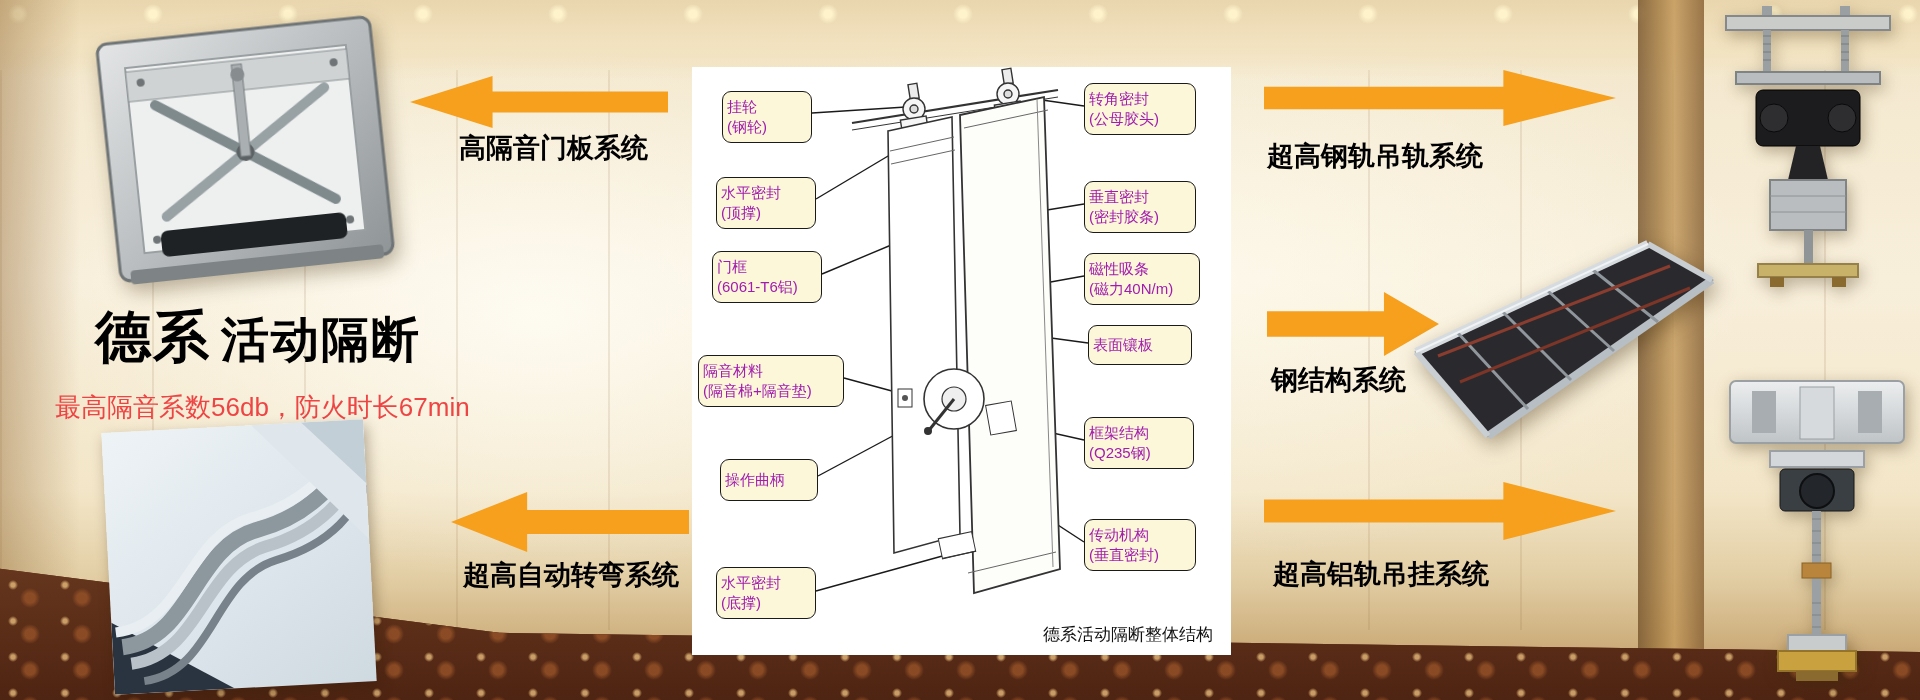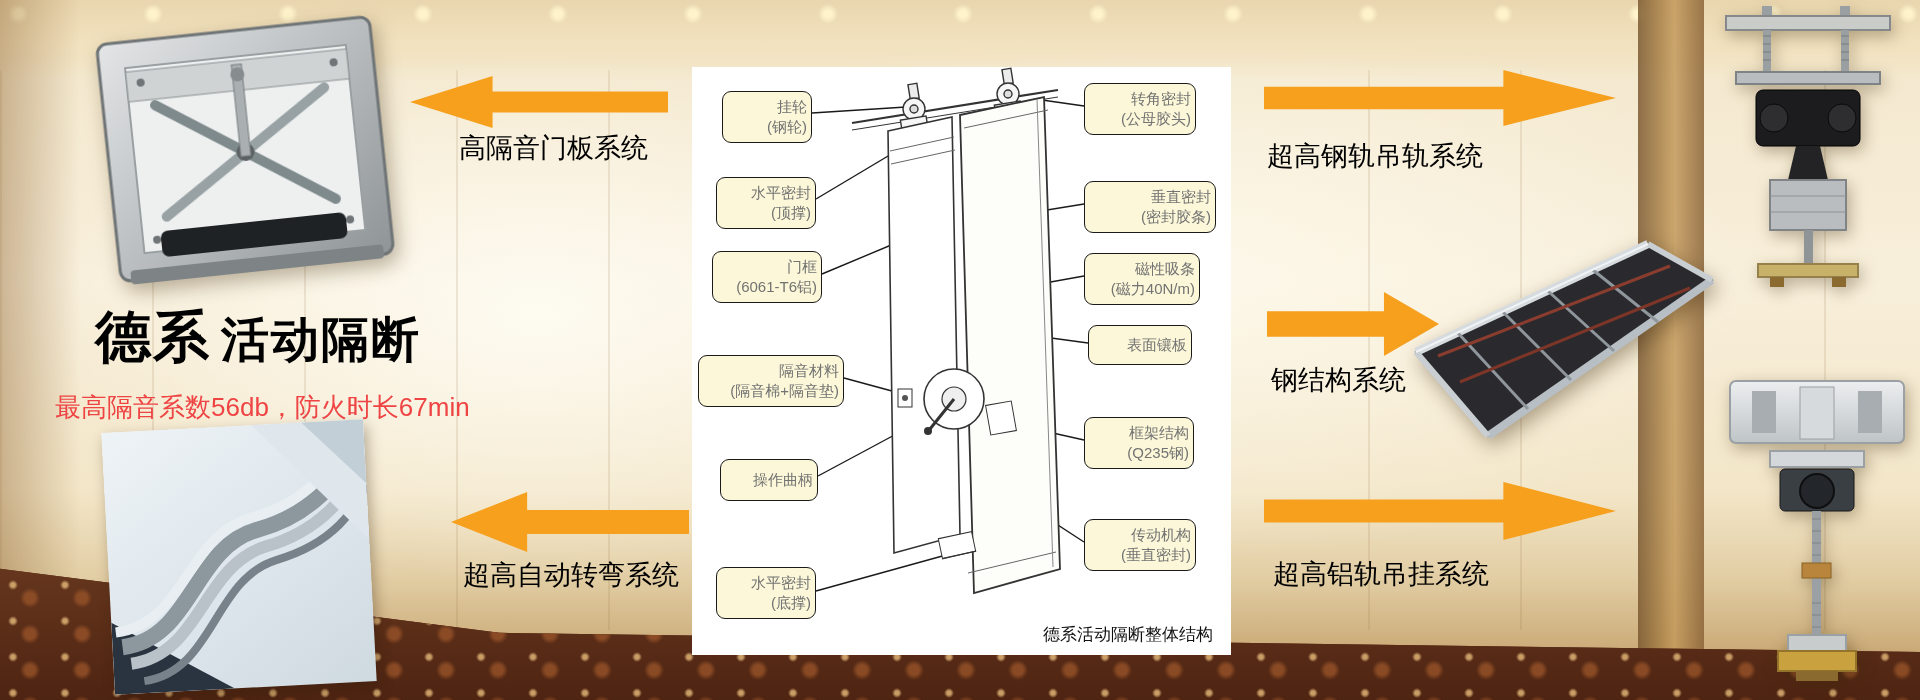--- a/index.html
+++ b/index.html
@@ -30,32 +30,32 @@
       radial-gradient(circle 6px at 13px 9px,rgba(222,178,116,.85) 2px,rgba(222,178,116,0) 5px),
       radial-gradient(circle 12px at 30px 22px,rgba(150,82,40,.8) 5px,rgba(150,82,40,0) 10px),
       linear-gradient(180deg,#6b3a20,#4e2412);
     background-size:52px 36px,52px 36px,100% 100%;
     clip-path:polygon(0 18%,26% 58%,100% 70%,100% 100%,0 100%);}
 
   
   .panel{position:absolute;left:692px;top:67px;width:539px;height:588px;background:#ffffff;}
   .panel svg.drawing{position:absolute;inset:0;}
   .callout{position:absolute;background:var(--callout-bg,#FBF7D8);border:1.5px solid #1a1a1a;
-    border-radius:9px;padding:5px 4px;text-align:right;font-size:15px;line-height:1.32;color:#737373;
+    border-radius:9px;padding:5px 4px;text-align:left;font-size:15px;line-height:1.32;color:#a21caf;
     box-sizing:border-box;}
   .callout div:empty{display:none;}
   .caption{position:absolute;font-size:17px;color:#111;}
 
   
   .arrow{position:absolute;background:var(--arrow,#F6A01E);}
   .arrow.left{clip-path:polygon(100% 30%,32% 30%,32% 0,0 50%,32% 100%,32% 70%,100% 70%);}
   .arrow.right{clip-path:polygon(0 30%,68% 30%,68% 0,100% 50%,68% 100%,68% 70%,0 70%);}
 
   
-  .syslabel{position:absolute;font-weight:normal;font-size:27px;color:#000;white-space:nowrap;}
+  .syslabel{position:absolute;font-weight:bold;font-size:27px;color:#000;white-space:nowrap;}
 
   
   .brand{position:absolute;left:55px;top:300px;}
   .brand-title{padding-left:40px;white-space:nowrap;}
   .brand-title .t1{font-size:56px;font-weight:bold;letter-spacing:2px;margin-top:8px;}
   .brand-title .t2{font-size:48px;font-weight:600;margin-left:10px;letter-spacing:2px;}
   .brand-subtitle{margin-top:14px;font-size:26px;color:#ef4444;white-space:nowrap;}
 
   
   .photo{position:absolute;}
@@ -219,21 +219,21 @@
     </div>
     <div class="callout" style="left:24px;top:500px;width:100px">
       <div>水平密封</div>
       <div>(底撑)</div>
     </div>
 
     <div class="callout" style="left:392px;top:16px;width:112px">
       <div>转角密封</div>
       <div>(公母胶头)</div>
     </div>
-    <div class="callout" style="left:392px;top:114px;width:132px">
+    <div class="callout" style="left:392px;top:114px;width:112px">
       <div>垂直密封</div>
       <div>(密封胶条)</div>
     </div>
     <div class="callout" style="left:392px;top:186px;width:116px">
       <div>磁性吸条</div>
       <div>(磁力40N/m)</div>
     </div>
     <div class="callout" style="left:396px;top:258px;width:104px;padding-top:9px;padding-bottom:9px">
       <div>表面镶板</div>
 

